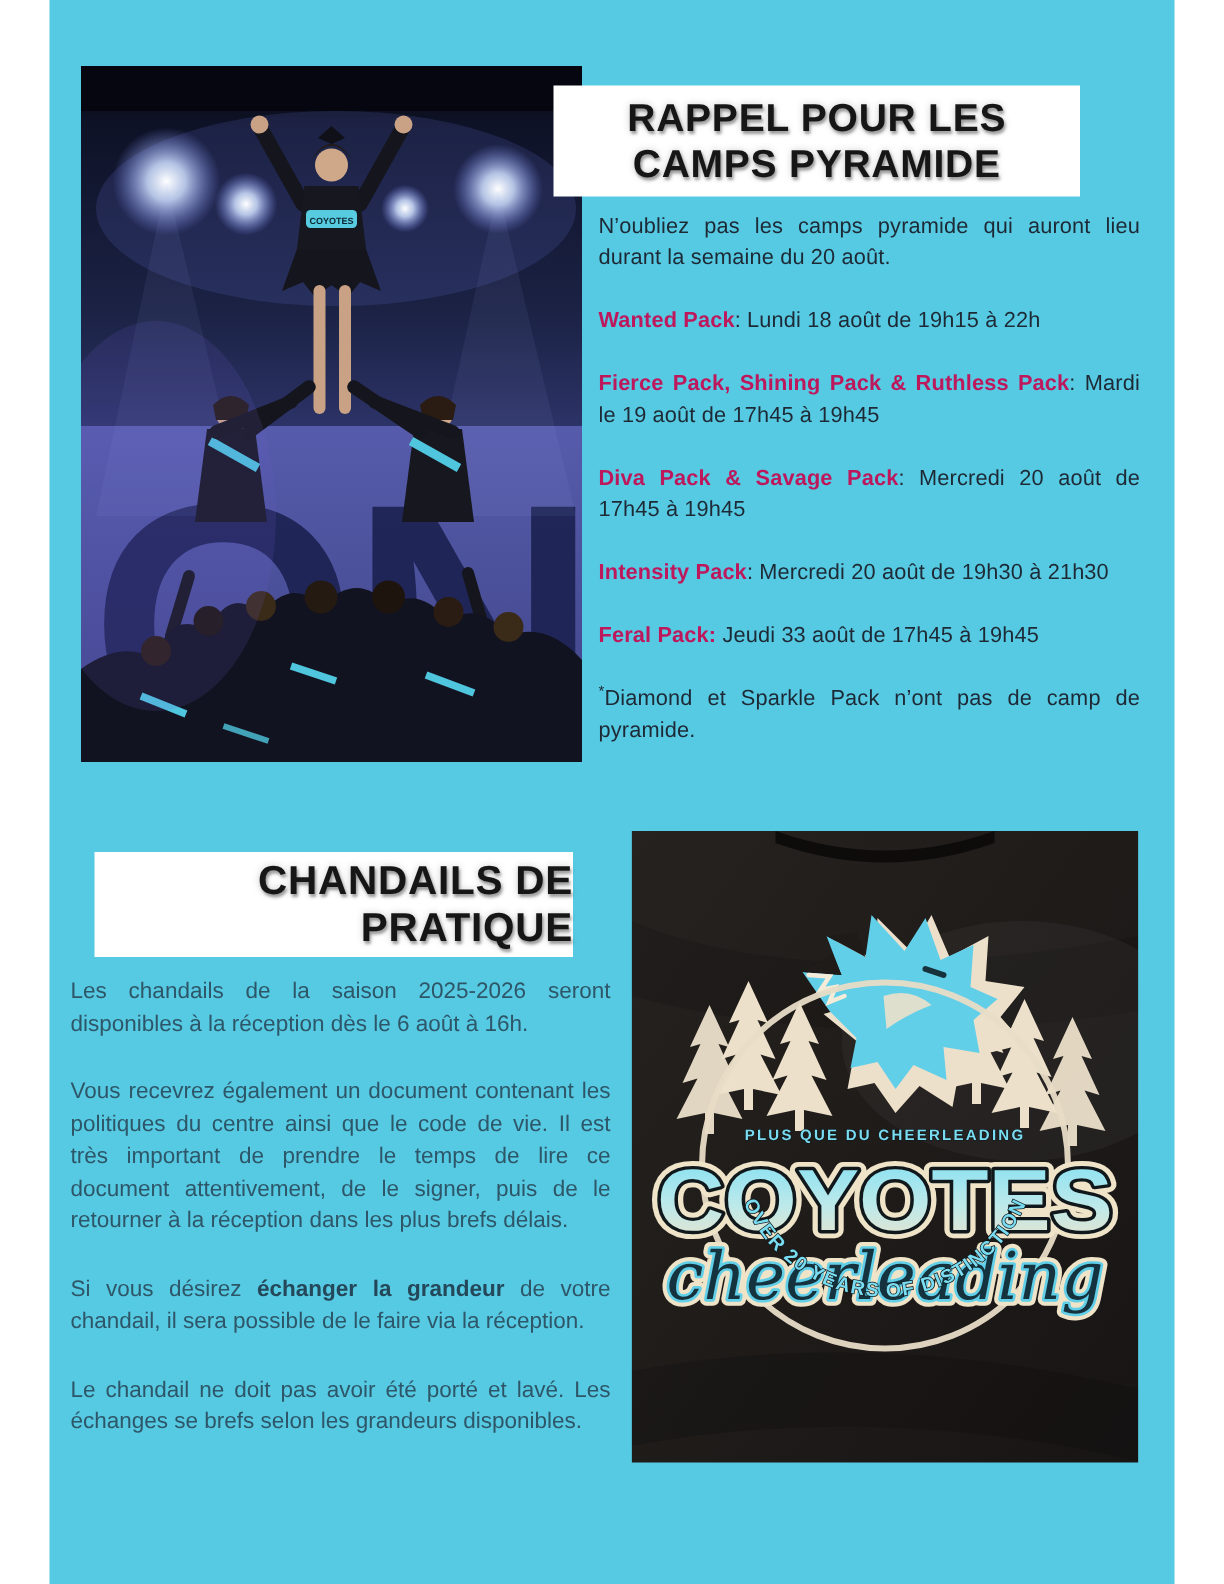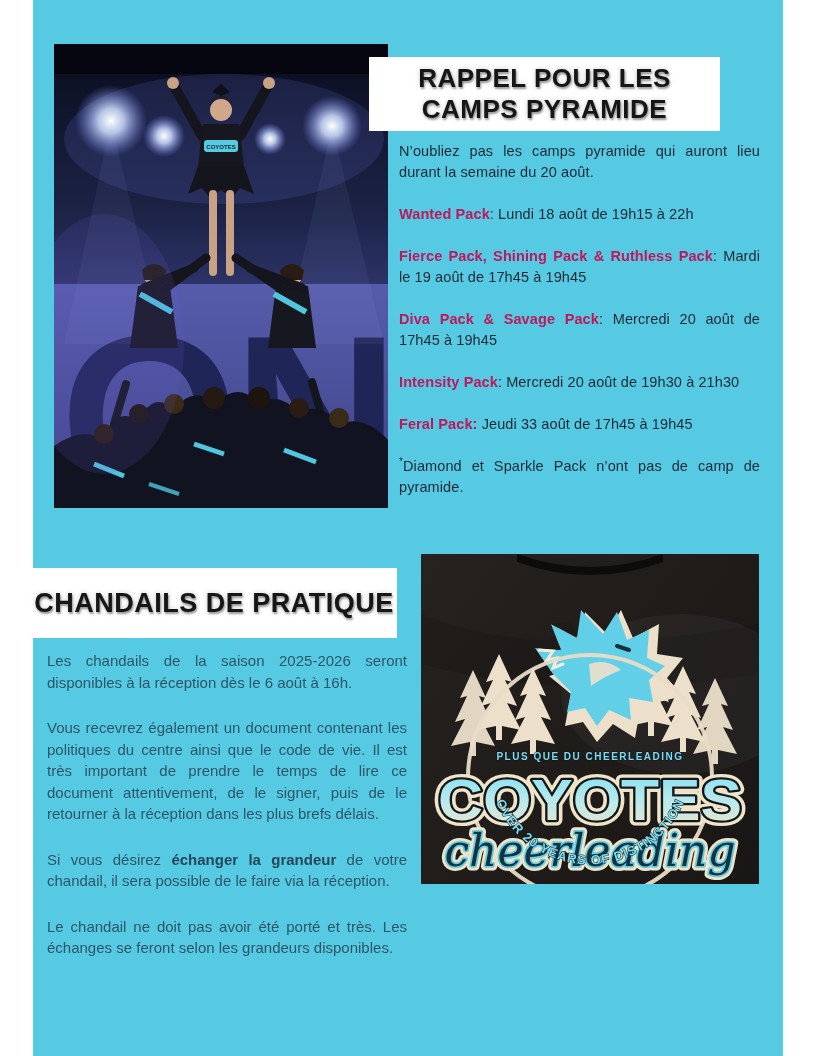--- a/index.html
+++ b/index.html
@@ -2,25 +2,25 @@
 <html><head>
 <meta charset="utf-8">
 <style>
   html,body{margin:0;padding:0;background:#ffffff;}
   .page{position:relative;width:816px;height:1056px;background:#ffffff;overflow:hidden;
         font-family:"Liberation Sans",sans-serif;}
   .page-bg{position:absolute;left:33px;top:0;width:750px;height:1056px;background:#56cae2;}
   .photo{position:absolute;overflow:hidden;}
   .photo svg{display:block;}
   .cheer-photo{left:54px;top:44px;width:334px;height:464px;}
-  .tshirt-photo{left:421px;top:554px;width:338px;height:330px;}
+  .tshirt-photo{left:421px;top:554px;width:338px;height:421px;}
   .banner{position:absolute;background:#ffffff;display:flex;align-items:center;justify-content:center;
           text-align:center;z-index:5;}
   .banner-rappel{left:369px;top:57px;width:351px;height:74px;}
-  .banner-chandails{left:31px;top:568px;width:366px;height:70px;}
+  .banner-chandails{left:63px;top:568px;width:319px;height:70px;text-align:right;}
   .banner h1,.banner h2{margin:0;font-weight:600;color:#161616;letter-spacing:.5px;
         font-size:26px;line-height:31px;
         text-shadow:1px 2px 2px rgba(0,0,0,.35),0 0 5px rgba(60,60,60,.25);}
   .banner-chandails h2{font-size:27px;}
   .col{position:absolute;color:#1d2935;}
   .col p{margin:0 0 21px;text-align:justify;}
   .col-right{left:399px;top:141px;width:361px;font-size:14.5px;line-height:21px;letter-spacing:.1px;}
   .col-left{left:47px;top:650px;width:360px;font-size:15px;line-height:21.5px;color:#2e5669;}
   .col-left p{margin:0 0 24px;}
   .b{font-weight:bold;color:#be185d;}
@@ -132,21 +132,21 @@
   </div>
 
   <div class="banner banner-chandails">
     <h2>CHANDAILS DE PRATIQUE</h2>
   </div>
 
   <div class="col col-left">
     <p>Les chandails de la saison 2025-2026 seront disponibles à la réception dès le 6 août à 16h.</p>
     <p>Vous recevrez également un document contenant les politiques du centre ainsi que le code de vie. Il est très important de prendre le temps de lire ce document attentivement, de le signer, puis de le retourner à la réception dans les plus brefs délais.</p>
     <p><span>Si vous désirez </span><span class="b">échanger la grandeur</span><span> de votre chandail, il sera possible de le faire via la réception.</span></p>
-    <p>Le chandail ne doit pas avoir été porté et très. Les échanges se feront selon les grandeurs disponibles.</p>
+    <p>Le chandail ne doit pas avoir été porté et lavé. Les échanges se brefs selon les grandeurs disponibles.</p>
   </div>
 
   <div class="photo tshirt-photo">
     <svg width="338" height="457" viewBox="0 0 338 457">
       <defs>
         <linearGradient id="fabric" x1="0" y1="0" x2="1" y2="1">
           <stop offset="0" stop-color="#262220"></stop>
           <stop offset="0.5" stop-color="#1e1b19"></stop>
           <stop offset="1" stop-color="#171514"></stop>
         </linearGradient>

